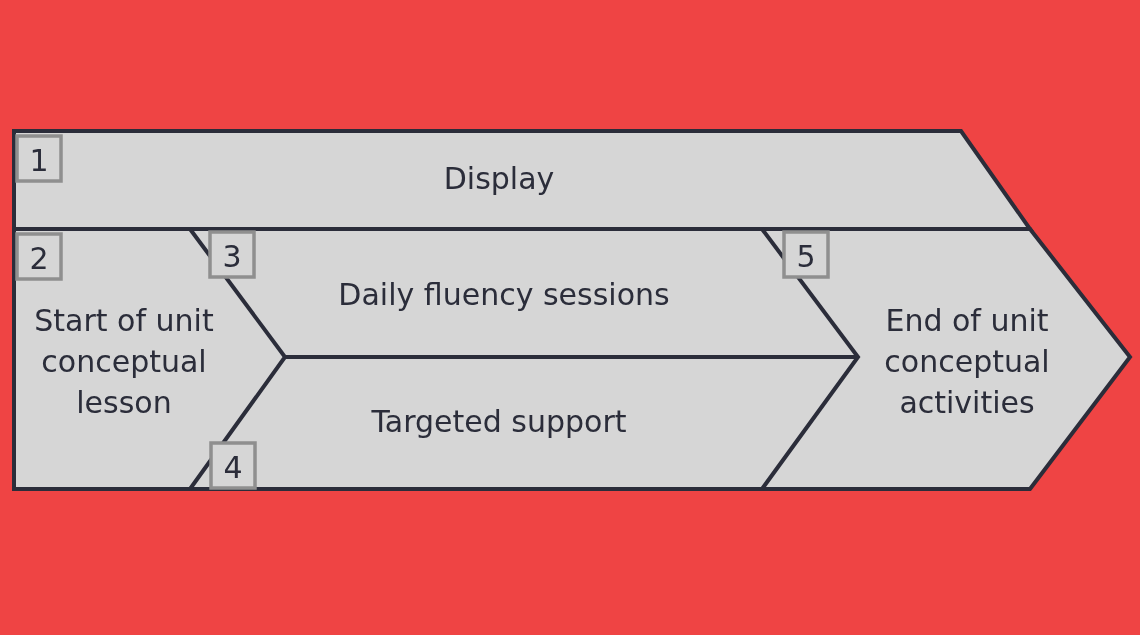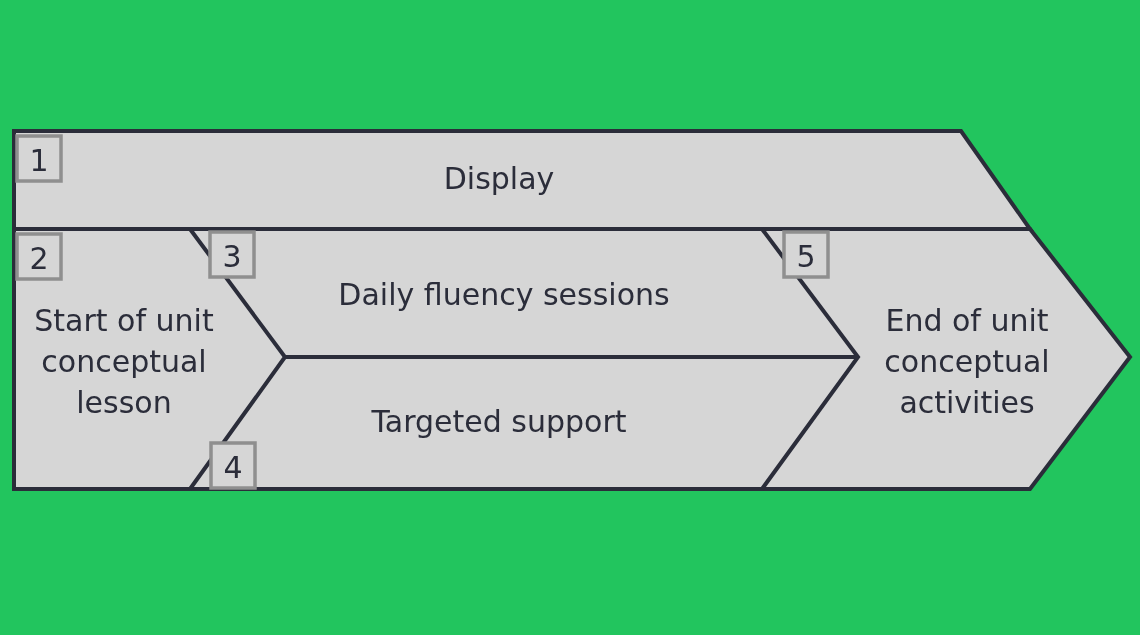--- a/index.html
+++ b/index.html
@@ -10,21 +10,21 @@
   body {
     width: 1140px;
     height: 635px;
     overflow: hidden;
     font-family: "DejaVu Sans", "Liberation Sans", sans-serif;
   }
   #stage {
     position: relative;
     width: 1140px;
     height: 635px;
-    background: #22c55e;
+    background: #ef4444;
   }
   #diagram-svg {
     position: absolute;
     left: 0;
     top: 0;
     width: 1140px;
     height: 635px;
     display: block;
   }
   .shape-fill {

